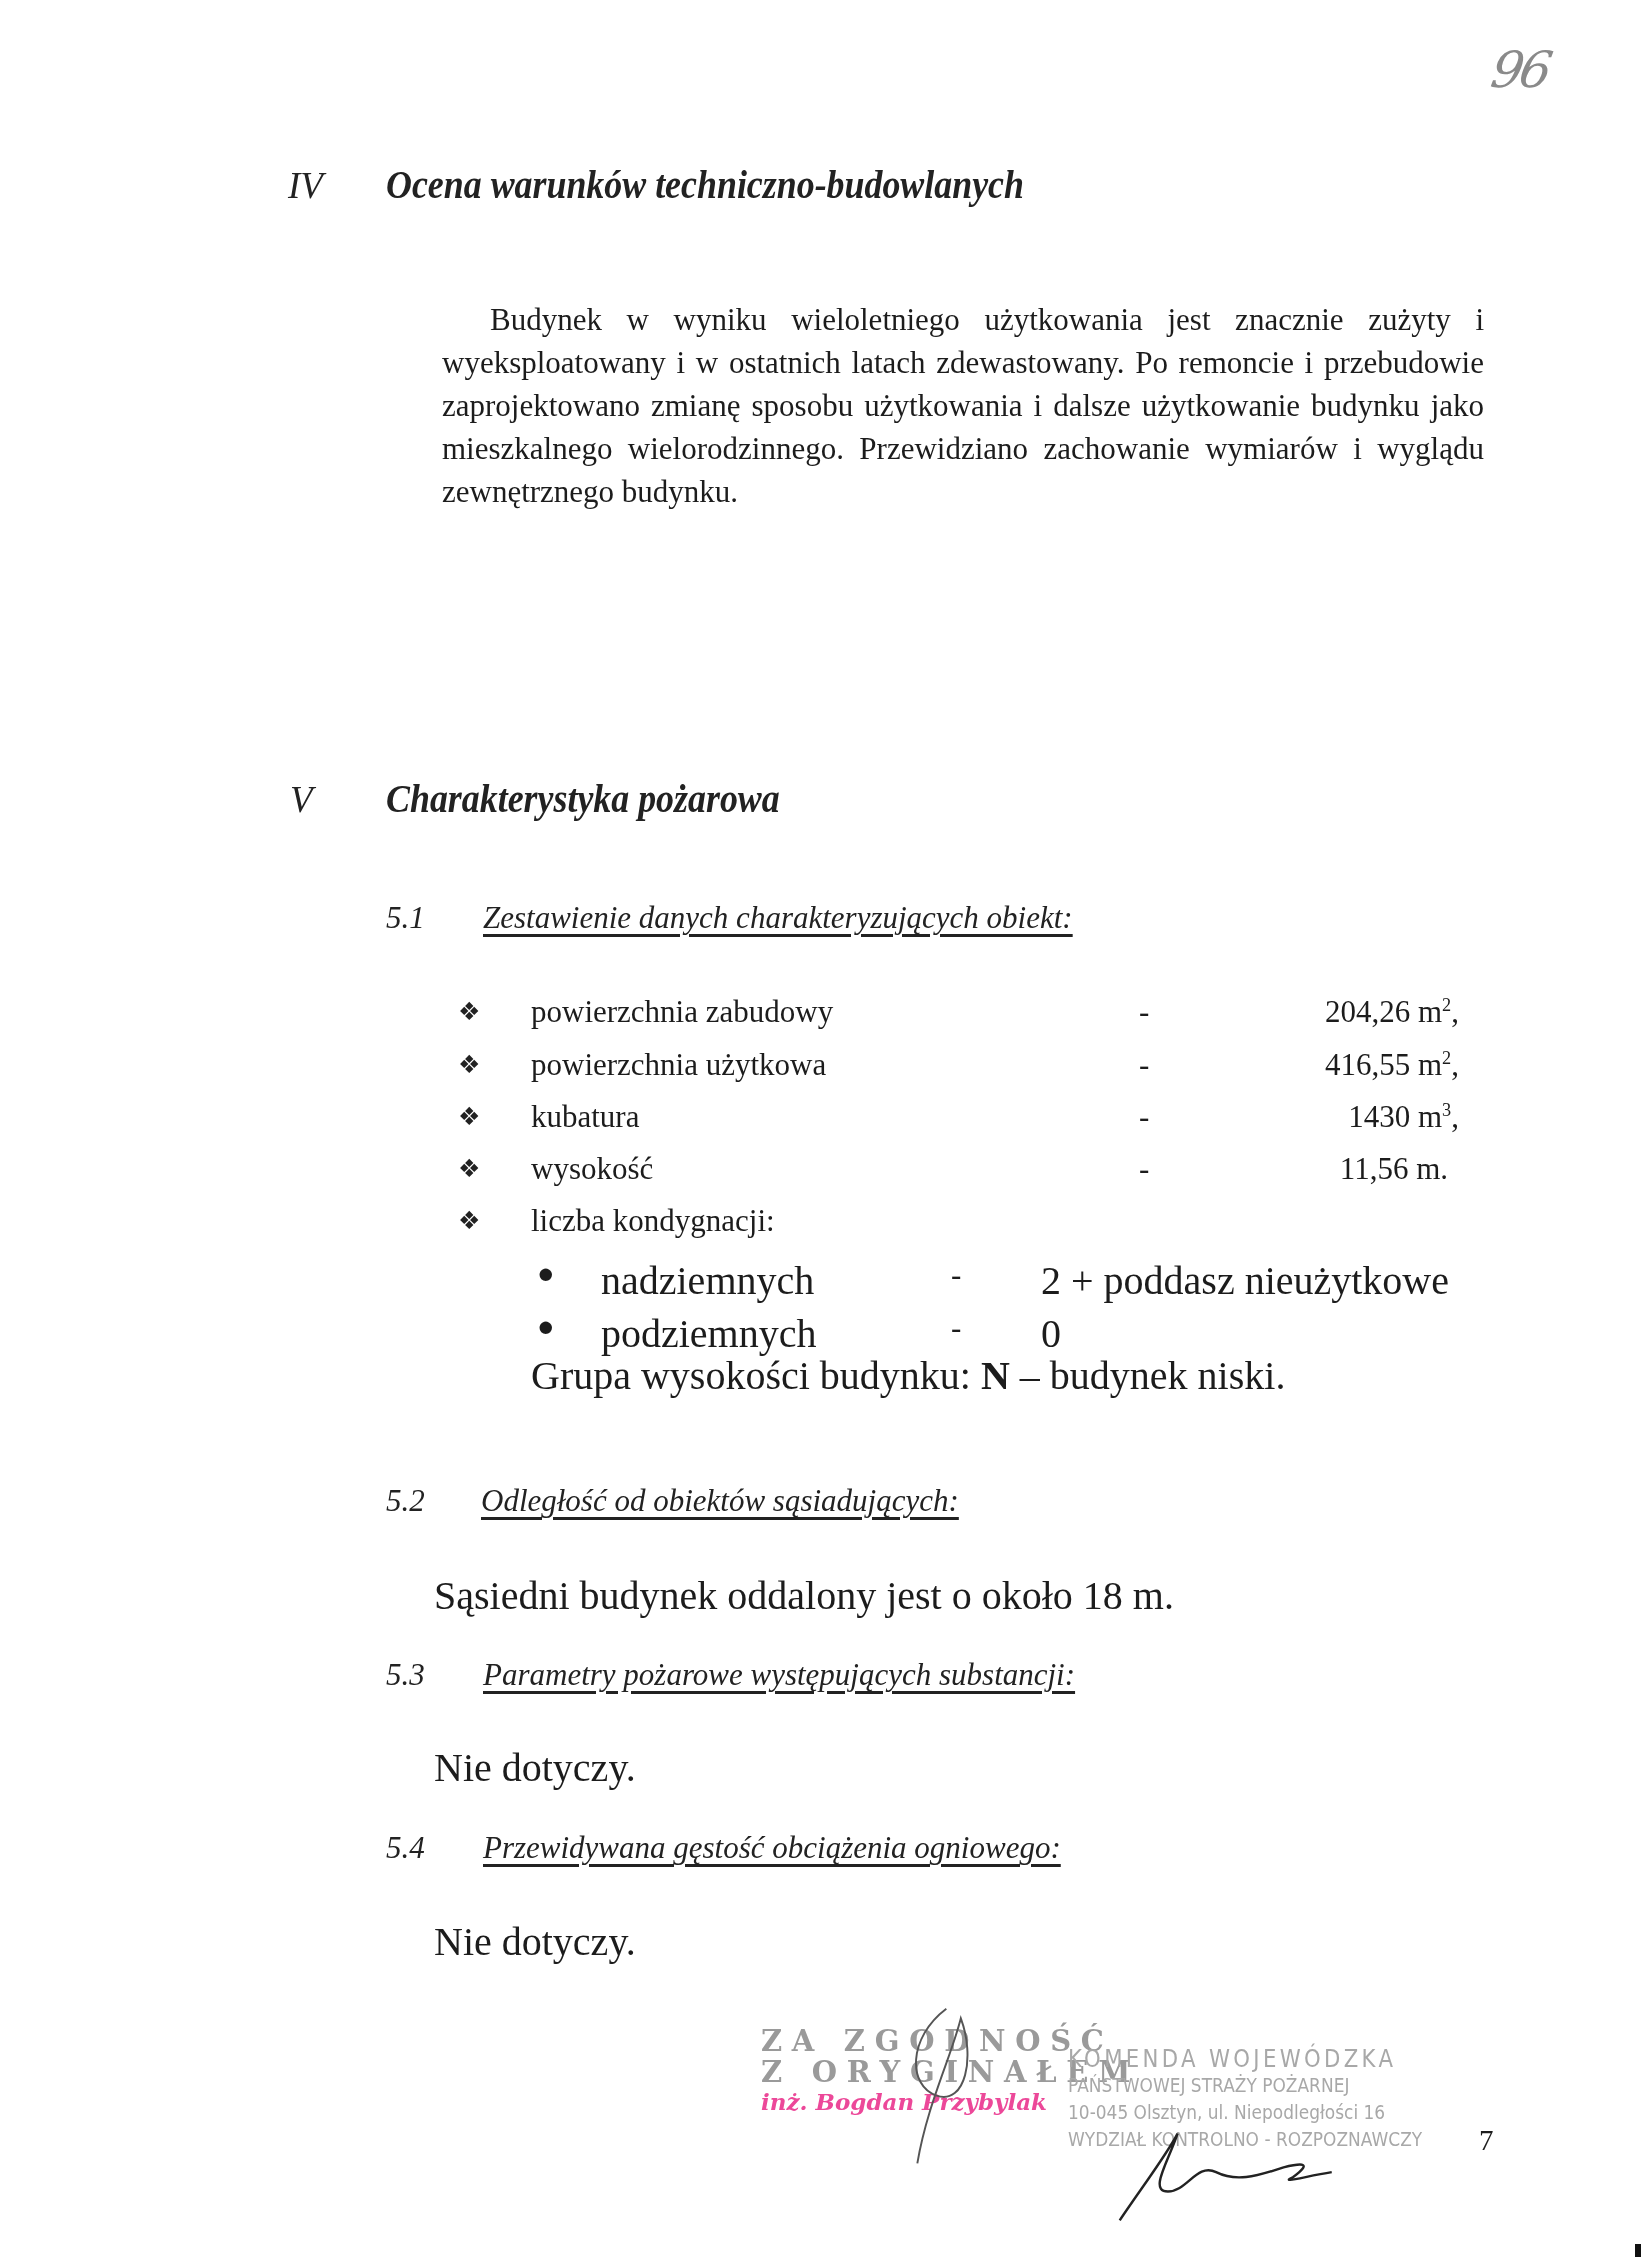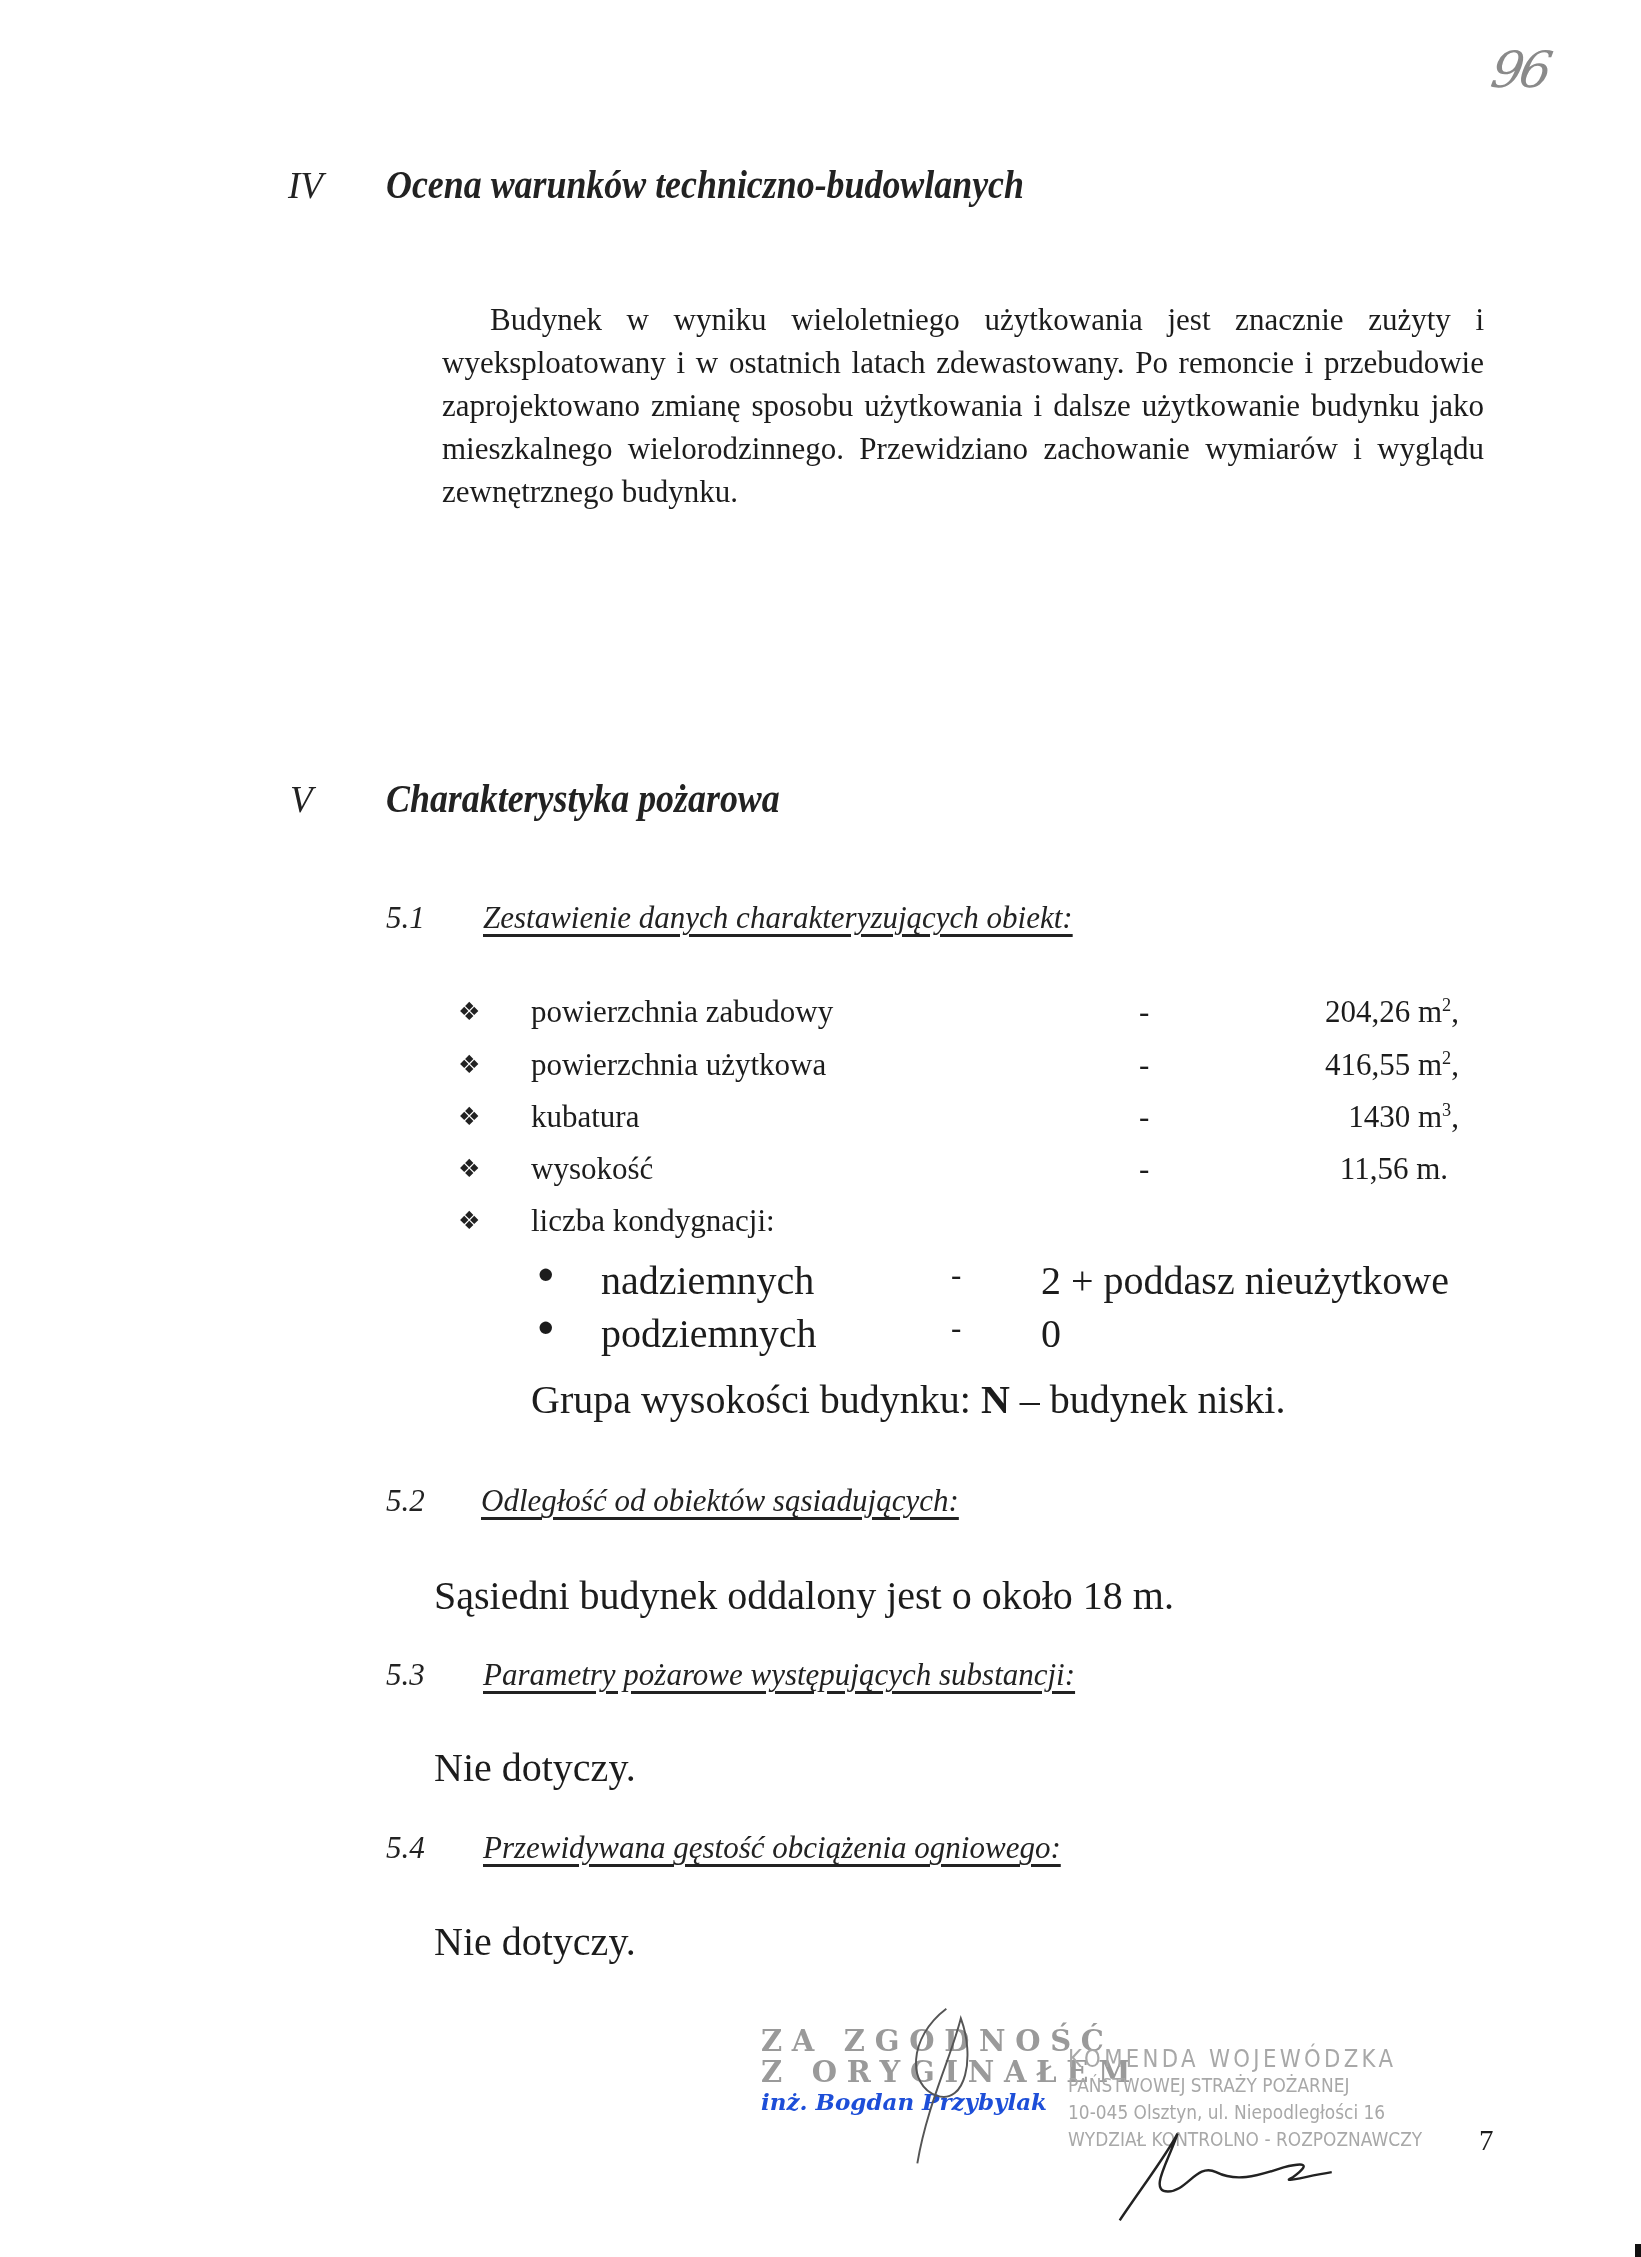--- a/index.html
+++ b/index.html
@@ -34,21 +34,21 @@
   .item-label { font-size: 31px; color: #1c1c1c; white-space: nowrap; }
   .dash { font-size: 31px; color: #1c1c1c; }
   .item-val { font-size: 31px; color: #1c1c1c; text-align: right; white-space: nowrap; }
   .dot { font-size: 29px; color: #1c1c1c; }
   .body-text { font-size: 40px; color: #1c1c1c; white-space: nowrap; }
   .stamp-left {
     font-family: "DejaVu Serif", serif; color: #9a9a9a; font-size: 29px; letter-spacing: 9.7px;
     line-height: 31px; font-weight: bold;
   }
   .stamp-name {
-    font-family: "DejaVu Serif", serif; color: #1d4ed8; font-size: 23px; font-style: italic; font-weight: bold;
+    font-family: "DejaVu Serif", serif; color: #ec4899; font-size: 23px; font-style: italic; font-weight: bold;
   }
   .stamp-right {
     font-family: "DejaVu Sans", sans-serif; color: #a8a8a8; font-size: 20px; line-height: 27px;
     white-space: nowrap; transform: scaleX(0.85); transform-origin: left top;
   }
   .page-num { font-size: 29px; color: #1c1c1c; }
   .edge-mark { background: #111; }
 </style>
 </head>
 <body>
@@ -107,21 +107,21 @@
     <span class="abs body-text" style="left:1041px; top:1257px;">2 + poddasz nieużytkowe</span>
   </div>
   <div>
     <span class="abs dot" style="left:537px; top:1310px;">●</span>
     <span class="abs body-text" style="left:601px; top:1310px;">podziemnych</span>
     <span class="abs dash" style="left:951px; top:1310px;">-</span>
     <span class="abs body-text" style="left:1041px; top:1310px;">0</span>
   </div>
 </div>
 
-<div class="abs body-text" style="left:531px; top:1352px;margin-top:24px;">
+<div class="abs body-text" style="left:531px; top:1352px;">
   <span>Grupa wysokości budynku:</span>
   <b>N</b>
   <span>– budynek niski.</span>
 </div>
 
 <div class="abs sub-num" style="left:386px; top:1483px;">5.2</div>
 <div class="abs sub-title" style="left:481px; top:1483px;">Odległość od obiektów sąsiadujących:</div>
 <div class="abs body-text" style="left:434px; top:1572px;">Sąsiedni budynek oddalony jest o około 18 m.</div>
 
 <div class="abs sub-num" style="left:386px; top:1657px;">5.3</div>

